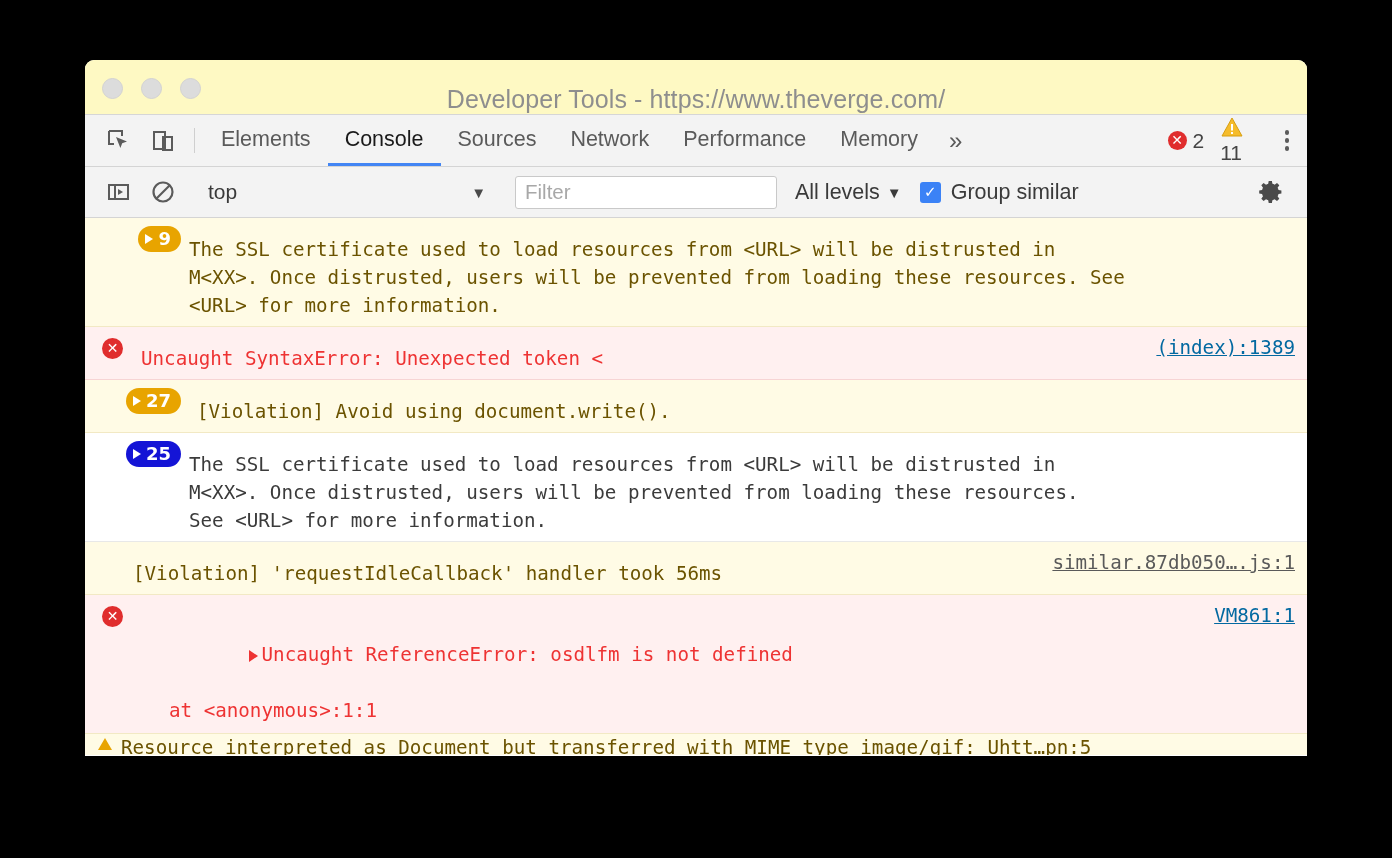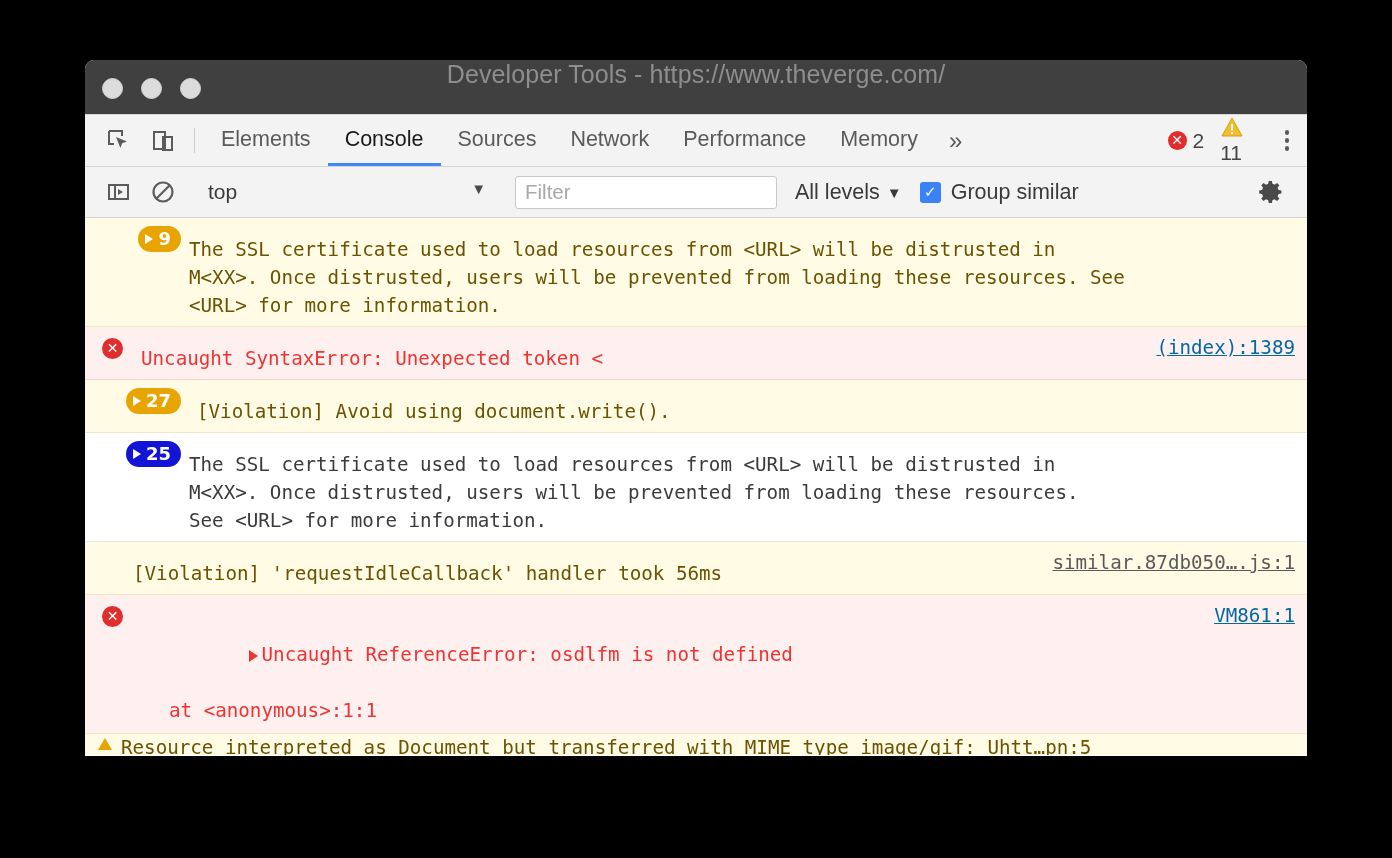--- a/index.html
+++ b/index.html
@@ -27,24 +27,24 @@
     height: 696px;
     background: #ffffff;
     border-radius: 9px 9px 0 0;
     overflow: hidden;
     box-shadow: 0 3px 14px rgba(0,0,0,0.35);
   }
 
   .titlebar {
     position: relative;
     height: 54px;
-    background: #404040;
+    background: #fef9c3;
     border-bottom: 1px solid #d6d6d6;
     display: flex;
-    align-items: flex-start;
+    align-items: flex-end;
   }
 
   .traffic {
     position: absolute;
     left: 17px;
     top: 18px;
     display: flex;
     gap: 18px;
   }
   .traffic span {
@@ -166,21 +166,21 @@
     height: 51px;
     background: #f3f3f3;
     border-bottom: 1px solid #d4d4d4;
     display: flex;
     align-items: center;
     padding-left: 12px;
     box-sizing: border-box;
   }
   .ctx-select {
     display: flex;
-    align-items: flex-start;
+    align-items: center;
     justify-content: space-between;
     width: 292px;
     font-size: 21px;
     color: #3a3a3a;
     padding-left: 4px;
     box-sizing: border-box;
     gap: 28px;
   }
   .ctx-select .caret { font-size: 15px; color: #4a4a4a; padding-right: 10px;}
   .filter-input {

